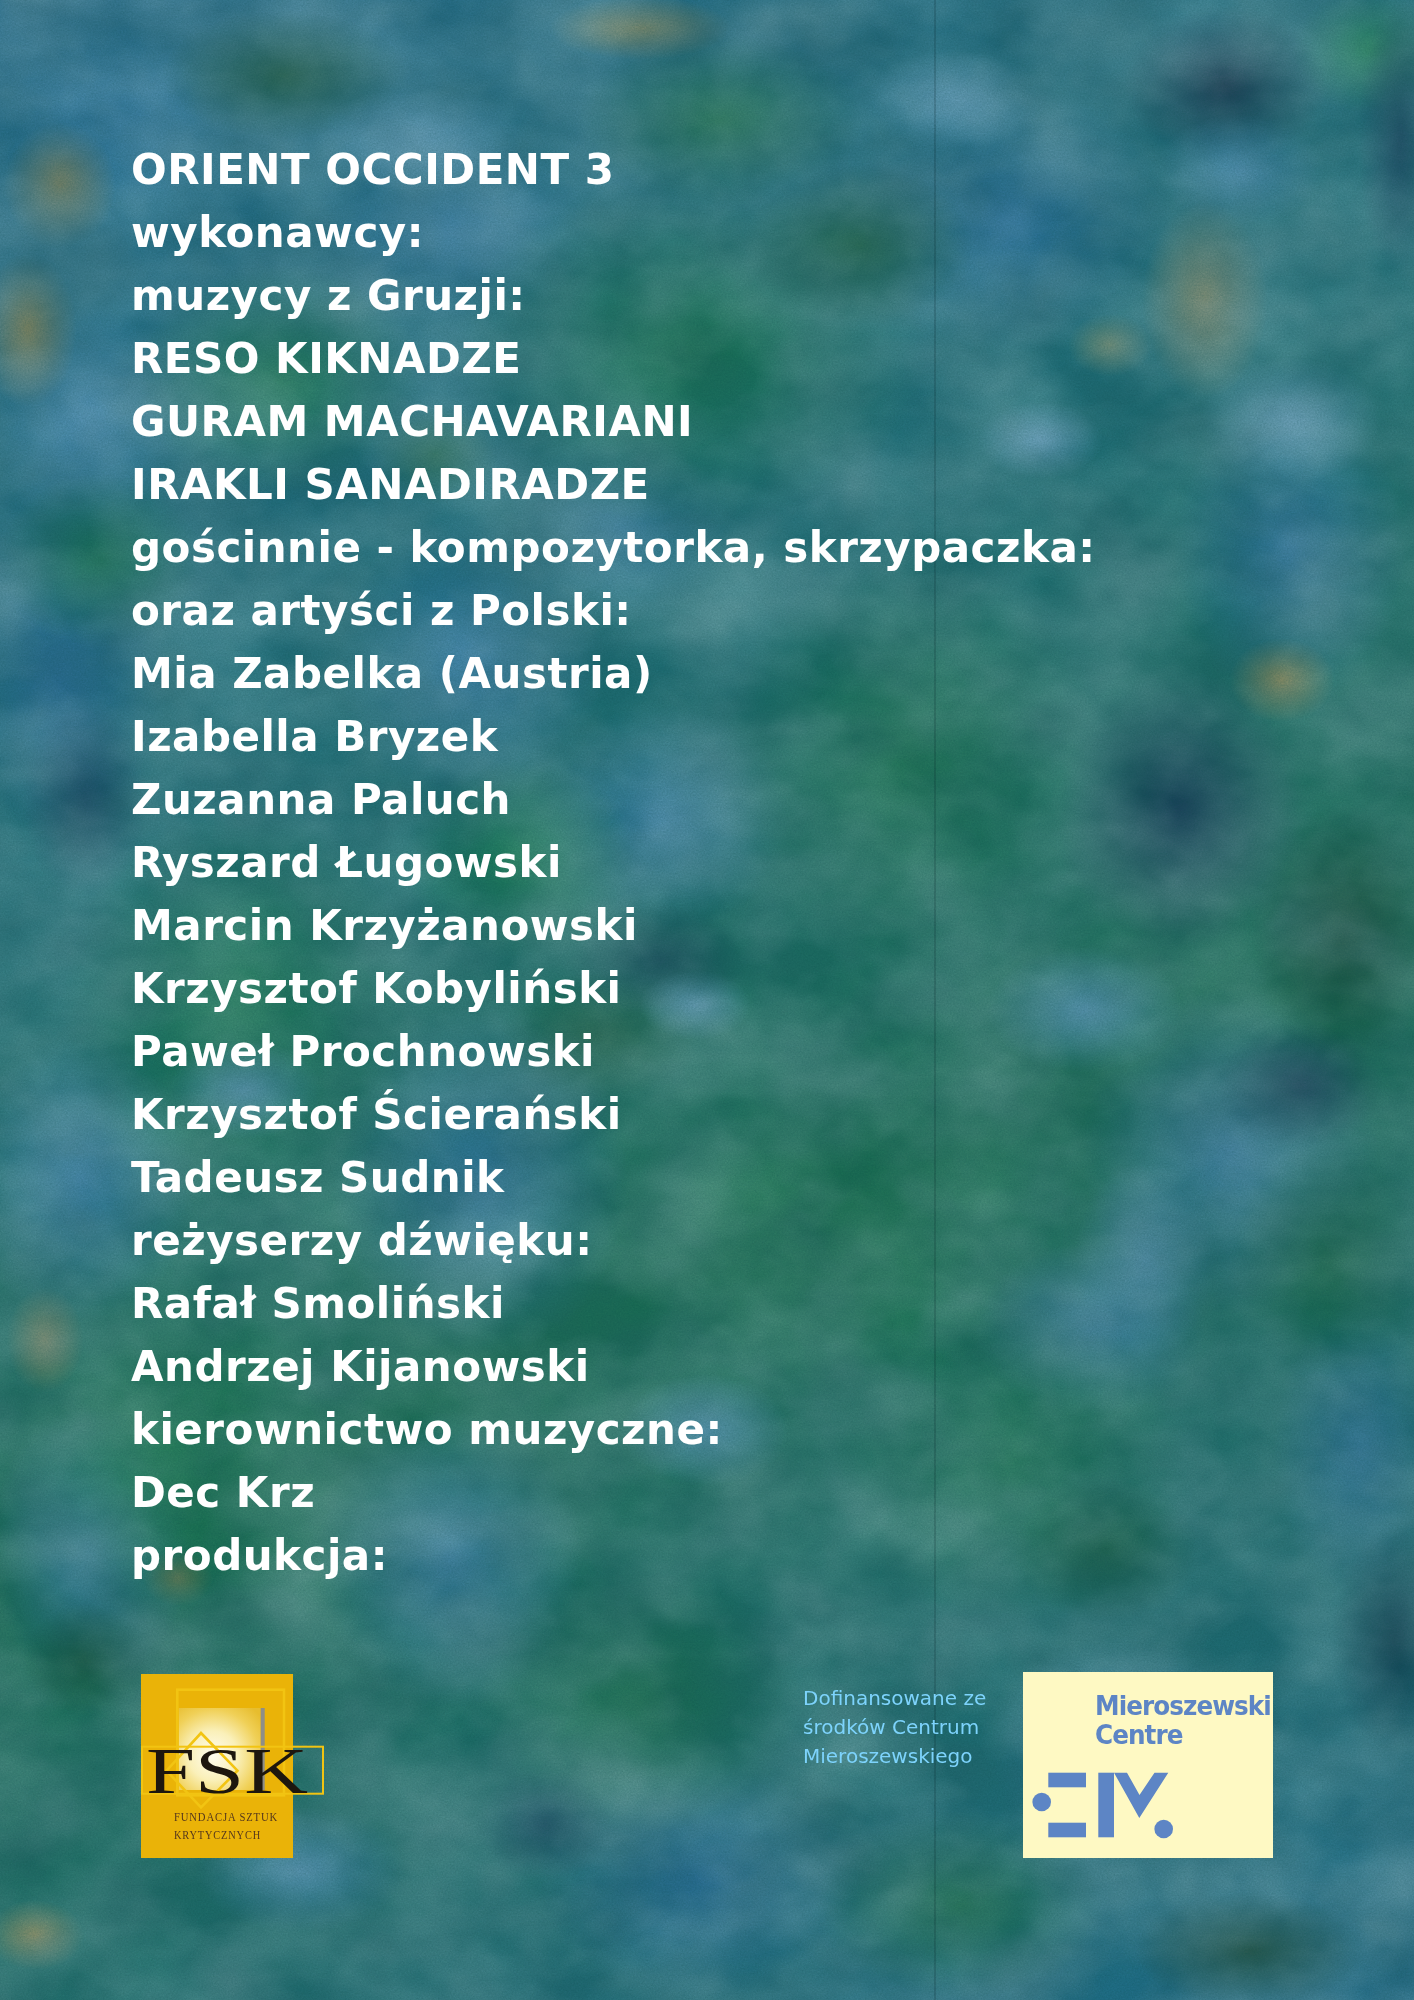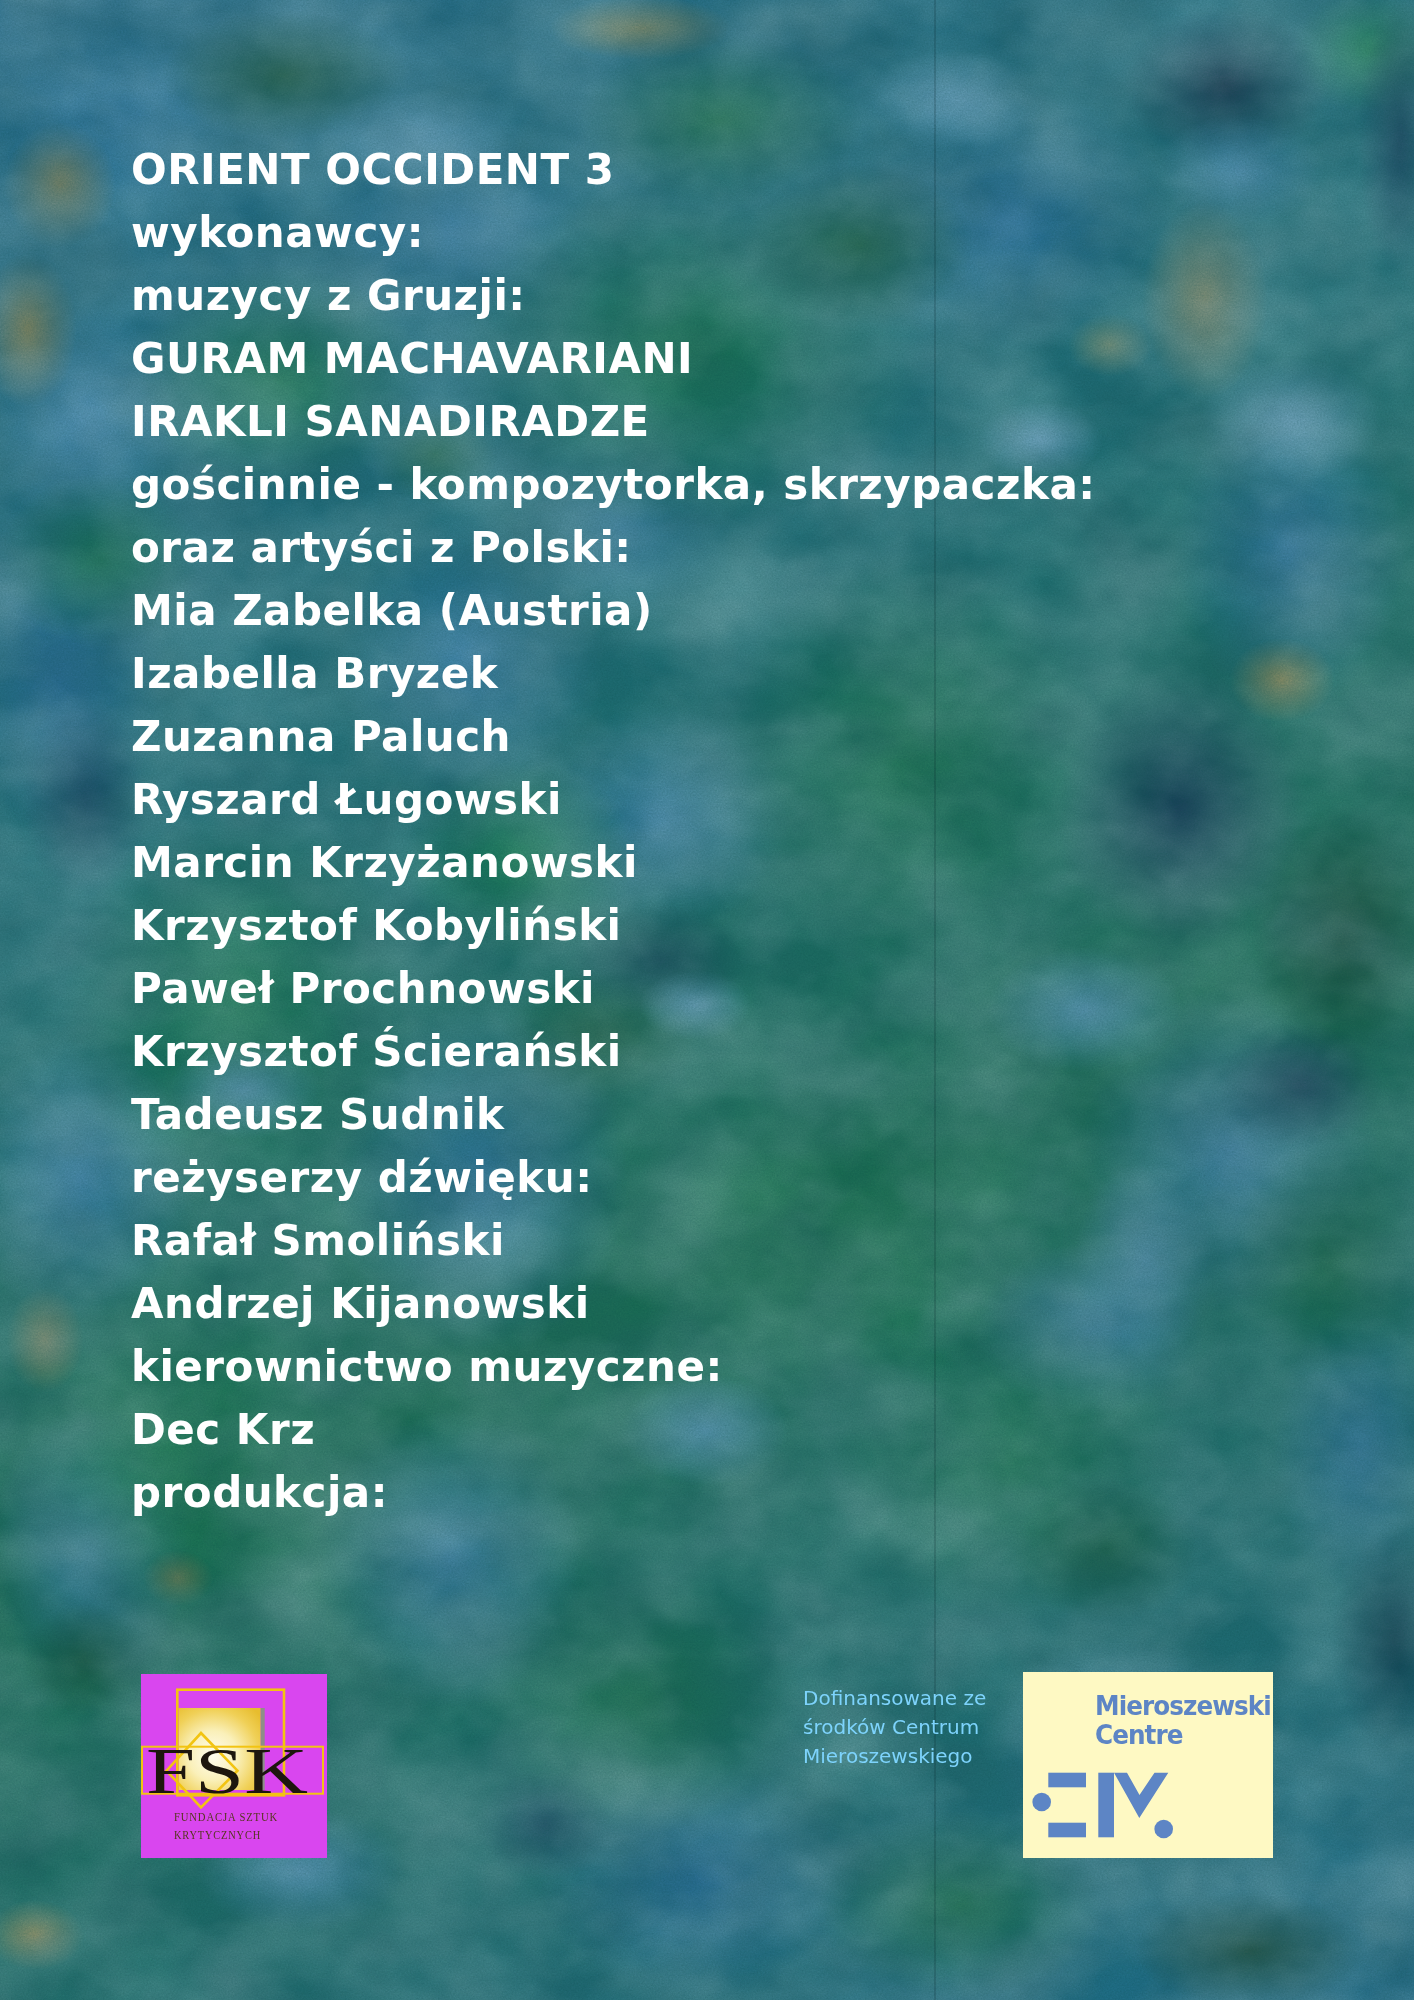--- a/index.html
+++ b/index.html
@@ -95,22 +95,22 @@
 
   
   .credits{
     position:absolute;left:131px;top:138px;z-index:2;
     color:#ffffff;font-weight:bold;font-size:42px;line-height:63px;
     letter-spacing:.5px;white-space:nowrap;
   }
 
   
   .fsk-box{
-    position:absolute;left:141px;top:1674px;width:186px;height:184px;
-    background:#d946ef;z-index:2;
+    position:absolute;left:141px;top:1674px;width:152px;height:184px;
+    background:#eab308;z-index:2;
   }
   .fsk-box svg{display:block;width:186px;height:184px;}
   .fsk-acronym{
     font-family:"Liberation Serif","DejaVu Serif",serif;
     font-size:66px;fill:#1d160e;
   }
   .fsk-caption{
     font-family:"Liberation Serif","DejaVu Serif",serif;
     font-size:12.5px;fill:#54371d;letter-spacing:1px;
   }
@@ -159,20 +159,21 @@
     <rect width="1414" height="2000" filter="url(#mottleLight)" opacity="0.42"></rect>
     <rect width="1414" height="2000" filter="url(#grain)" opacity="0.3"></rect>
   </svg>
 
   <div class="seam"></div>
 
   <div class="credits">
     <div>ORIENT OCCIDENT 3</div>
     <div>wykonawcy:</div>
     <div>muzycy z Gruzji:</div>
+    <div>RESO KIKNADZE</div>
     <div>GURAM MACHAVARIANI</div>
     <div>IRAKLI SANADIRADZE</div>
     <div>gościnnie - kompozytorka, skrzypaczka:</div>
     <div>oraz artyści z Polski:</div>
     <div>Mia Zabelka (Austria)</div>
     <div>Izabella Bryzek</div>
     <div>Zuzanna Paluch</div>
     <div>Ryszard Ługowski</div>
     <div>Marcin Krzyżanowski</div>
     <div>Krzysztof Kobyliński</div>

